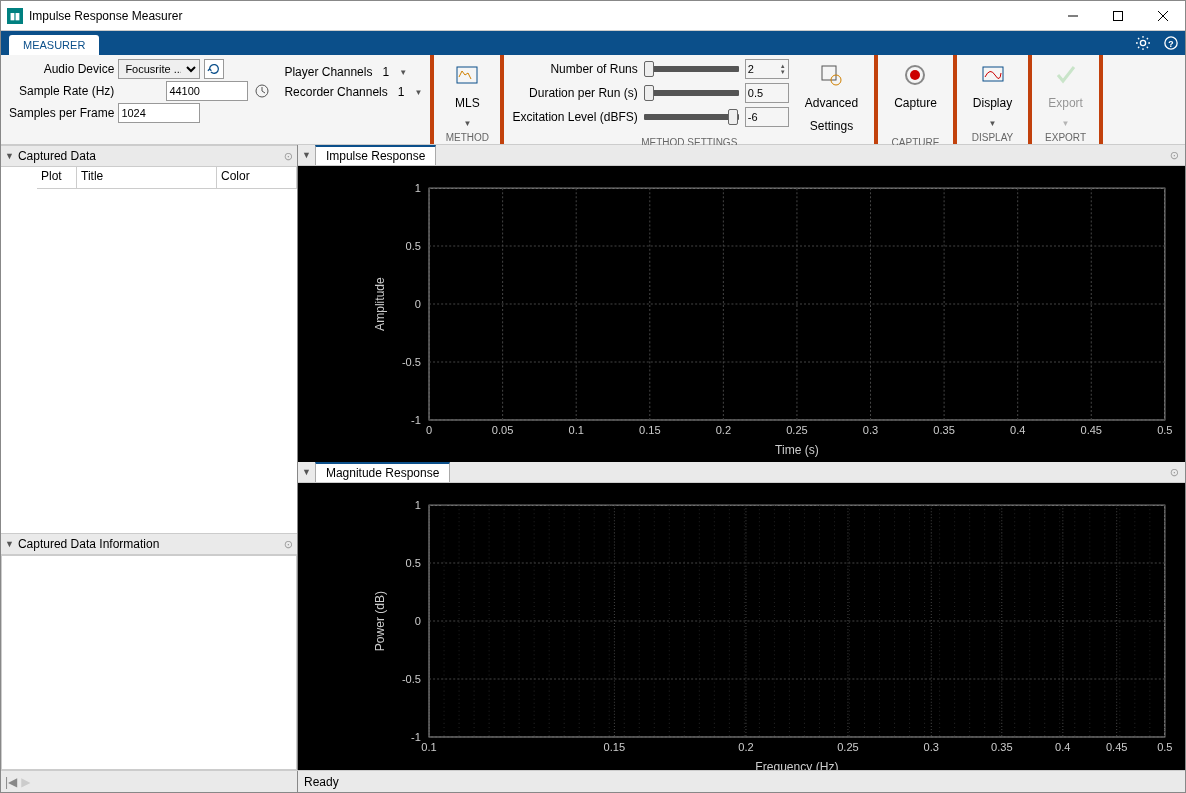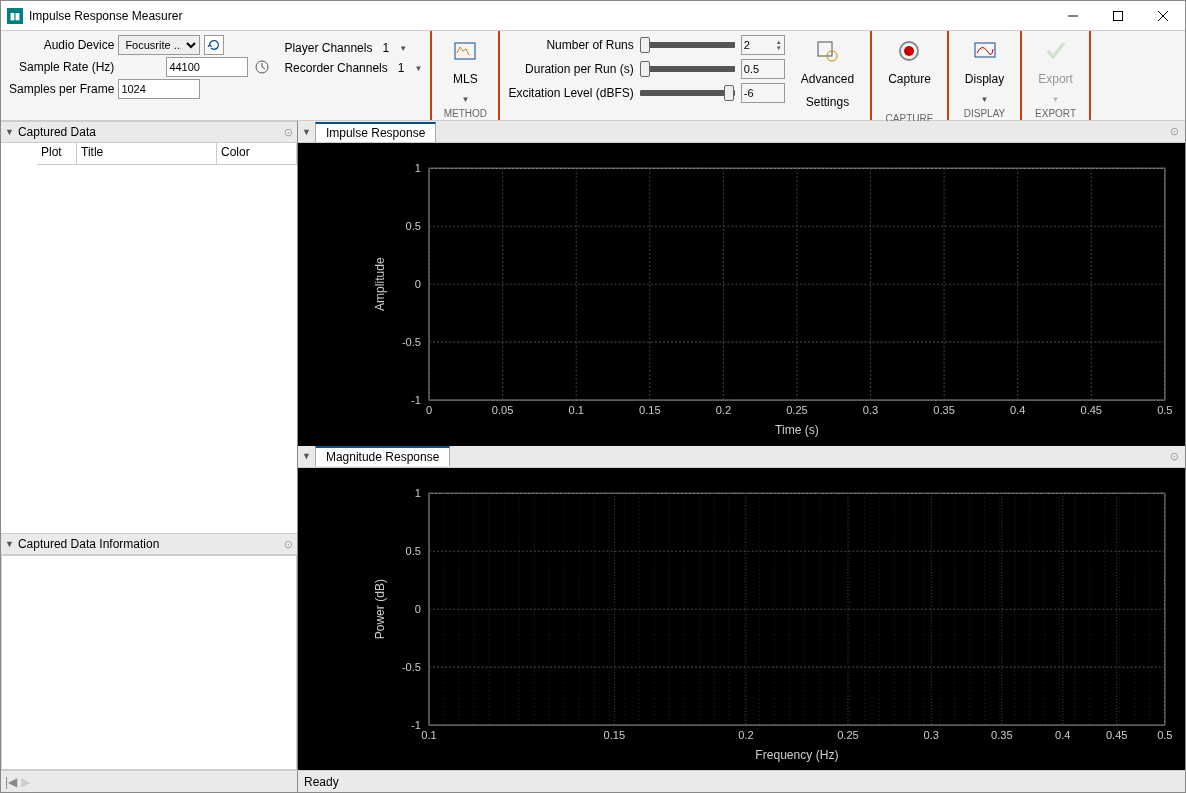--- a/index.html
+++ b/index.html
@@ -7,21 +7,21 @@
 .window { width: 1186px; height: 793px; background: #fff; border: 1px solid #888; display: flex; flex-direction: column; }
 .titlebar { height: 30px; background: #fff; display: flex; align-items: center; padding: 0 0 0 6px; border-bottom: 1px solid #ccc; }
 .titlebar .appicon { width: 16px; height: 16px; background: #008080; margin-right: 6px; display:flex;align-items:center;justify-content:center;color:#fff;font-size:9px;font-weight:bold; }
 .titlebar .title { font-size: 12px; flex: 1; }
 .titlebar .winbtn { width: 45px; height: 29px; display: flex; align-items: center; justify-content: center; font-size: 10px; cursor: pointer; }
 .ribbonbar { height: 24px; background: #0b4f8a; display: flex; align-items: flex-end; padding-left: 8px; }
 .ribbonbar .tab { background: #fff; color: #0b4f8a; font-size: 11px; padding: 4px 14px 4px 14px; border-radius: 3px 3px 0 0; }
 .ribbonbar .spacer { flex:1; }
 .ribbonbar .ribbon-icon { width:20px; height:20px; margin:0 4px 2px 4px; cursor:pointer; color:#fff; display:flex;align-items:center;justify-content:center;}
 .toolstrip { background: #f5f5f5; border-bottom: 1px solid #ccc; display: flex; height: 90px; }
-.toolgroup { border-right: 2px solid #c2410c; padding: 4px 8px 2px 8px; display: flex; flex-direction: column; }
+.toolgroup { border-right: 4px solid #c2410c; padding: 4px 8px 2px 8px; display: flex; flex-direction: column; }
 .toolgroup .body { flex:1; display:flex; align-items:flex-start; }
 .toolgroup .label { text-align: center; font-size: 10px; color: #666; }
 .device-left { display:grid; grid-template-columns:auto auto; gap:2px 4px; align-items:center;}
 .device-left .lbl { font-size:12px; text-align:right; }
 .device-left input, .device-left select { height:20px; width:82px; font-size:11px; border:1px solid #999; padding:0 2px;}
 .refresh-btn { width:20px;height:20px;border:1px solid #999;background:#fff;margin-left:4px;cursor:pointer;display:flex;align-items:center;justify-content:center;color:#0b4f8a;}
 .chan-col { display:flex;flex-direction:column;gap:6px;margin-left:12px;padding-top:6px;}
 .chan-row { display:flex;align-items:center;gap:6px;font-size:12px;}
 .chan-val { padding:0 4px; }
 .bigbtn { display:flex;flex-direction:column;align-items:center;justify-content:center;gap:9px;padding:4px 8px;cursor:pointer;font-size:12px;}
@@ -76,20 +76,36 @@
         </svg>
       </div>
     <div class="winbtn close">
         <svg width="10" height="10">
           <line x1="0" y1="0" x2="10" y2="10" stroke="#000"></line>
           <line x1="10" y1="0" x2="0" y2="10" stroke="#000"></line>
         </svg>
       </div>
   </div>
 
+  <div class="ribbonbar">
+    <div class="tab">MEASURER</div>
+    <div class="spacer"></div>
+    <div class="ribbon-icon">
+        <svg width="14" height="14" viewBox="0 0 16 16">
+          <circle cx="8" cy="8" r="3" fill="none" stroke="#fff" stroke-width="1.5"></circle>
+          <path d="M8 0v2M8 14v2M0 8h2M14 8h2M2.3 2.3l1.4 1.4M12.3 12.3l1.4 1.4M2.3 13.7l1.4-1.4M12.3 3.7l1.4-1.4" stroke="#fff" stroke-width="1.5"></path>
+        </svg>
+      </div>
+    <div class="ribbon-icon">
+        <svg width="14" height="14" viewBox="0 0 16 16">
+          <circle cx="8" cy="8" r="7" fill="none" stroke="#fff" stroke-width="1.5"></circle>
+          <text x="8" y="12" text-anchor="middle" fill="#fff" font-size="10" font-weight="bold">?</text>
+        </svg>
+      </div>
+  </div>
 
   <div class="toolstrip">
 
     <div class="toolgroup">
       <div class="body">
         <div class="device-left">
           <div class="lbl">Audio Device</div>
           <div style="display:flex;align-items:center;">
             <select><option>Focusrite ...</option></select>
             <div class="refresh-btn">
@@ -168,20 +184,21 @@
         </div>
         <div class="bigbtn" style="margin-left:8px">
           <div class="icon"><svg width="24" height="24">
                 <rect x="3" y="3" width="14" height="14" fill="none" stroke="#555"></rect>
                 <circle cx="17" cy="17" r="5" fill="none" stroke="#d08000"></circle>
               </svg></div>
           <span>Advanced</span>
           <span>Settings</span>
         </div>
       </div>
+      <div class="label">METHOD SETTINGS</div>
     </div>
 
     <div class="toolgroup">
       <div class="body capturebtns">
         <div class="bigbtn">
           <div class="icon"><svg width="24" height="24">
                 <circle cx="12" cy="12" r="9" fill="none" stroke="#888" stroke-width="2"></circle>
                 <circle cx="12" cy="12" r="5" fill="#c00"></circle>
               </svg></div>
           <span>Capture</span>

